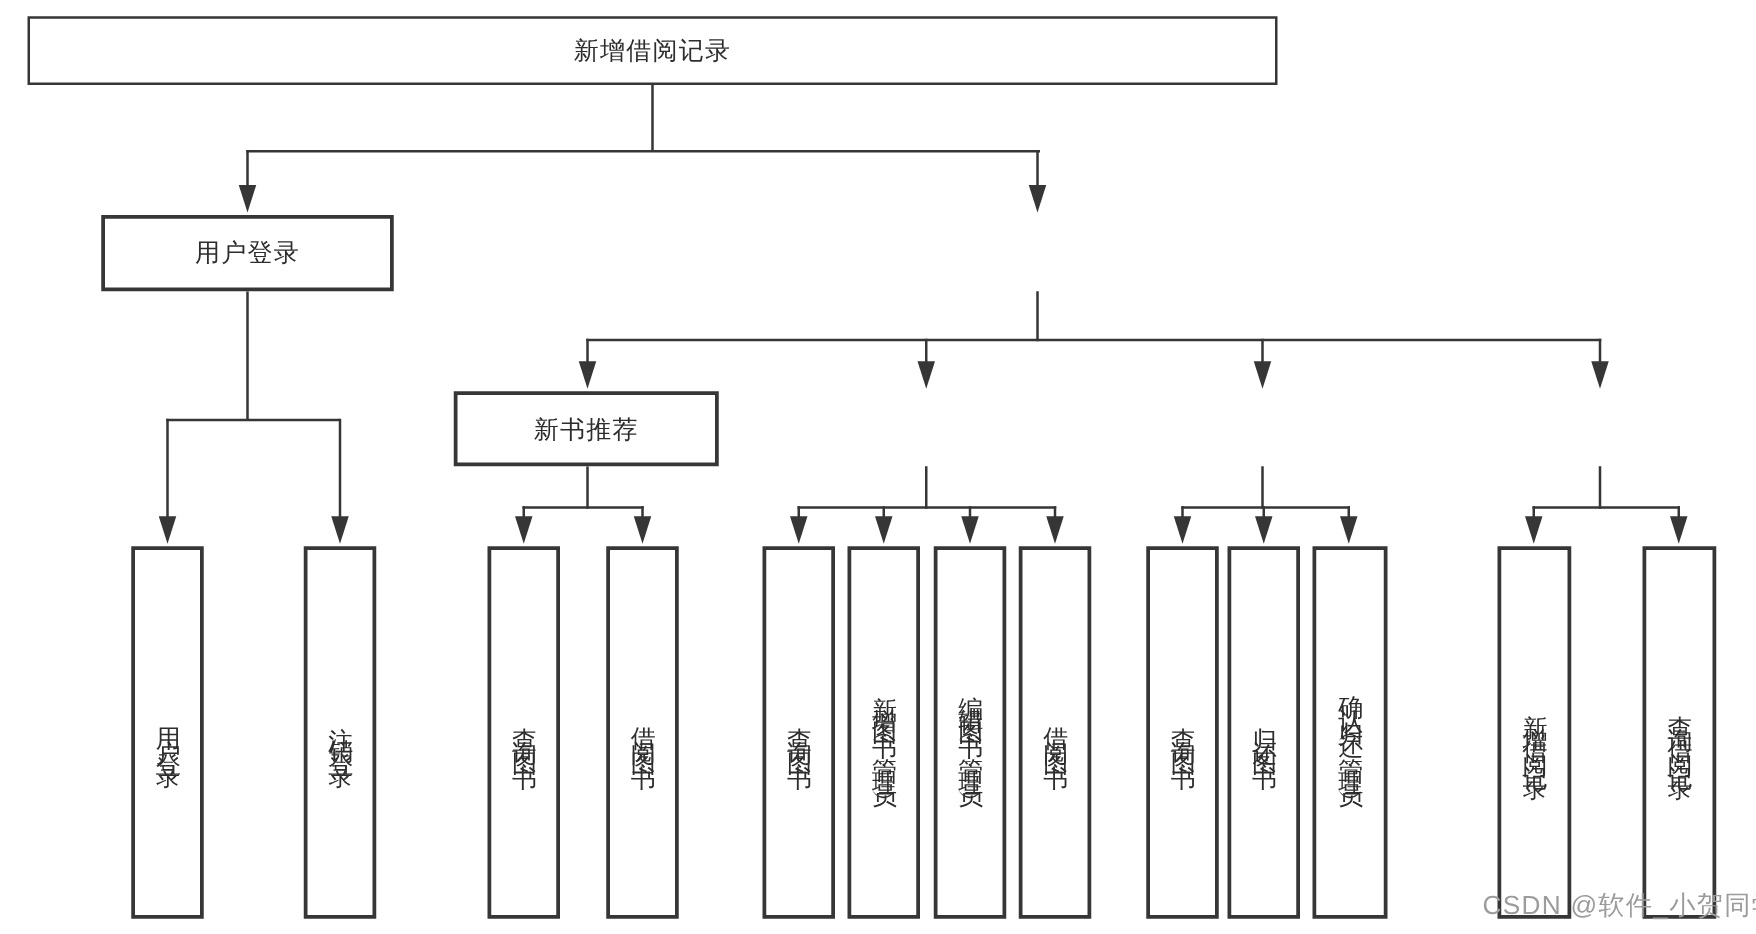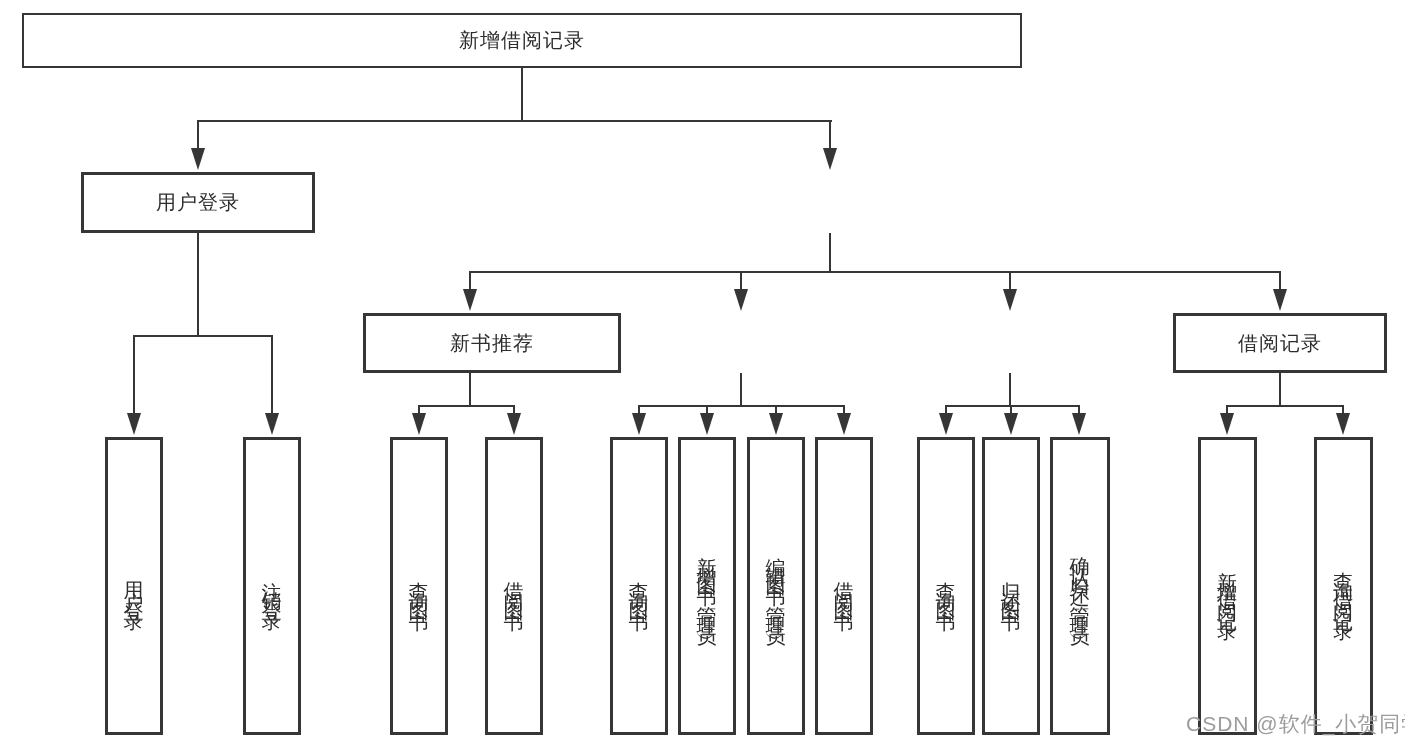--- a/index.html
+++ b/index.html
@@ -56,22 +56,21 @@
   <div class="hline" style="left:469px; top:271px; width:812px;"></div>
   <div class="vline" style="left:469px;  top:271px; height:20px;"></div>
   <div class="ahead" style="left:463px;  top:289px;"></div>
   <div class="vline" style="left:740px;  top:271px; height:20px;"></div>
   <div class="ahead" style="left:734px;  top:289px;"></div>
   <div class="vline" style="left:1009px; top:271px; height:20px;"></div>
   <div class="ahead" style="left:1003px; top:289px;"></div>
   <div class="vline" style="left:1279px; top:271px; height:20px;"></div>
   <div class="ahead" style="left:1273px; top:289px;"></div>
 
-  <div class="box" style="left:363px;  top:313px; width:258px; height:60px;">新书推荐</div>
-  <div class="box" style="left:1173px; top:313px; width:214px; height:60px;">借阅记录</div>
+  <div class="box" style="left:363px;  top:313px; width:212px; height:60px;">新书推荐</div>
 
   <div class="vline" style="left:469px; top:373px; height:34px;"></div>
   <div class="hline" style="left:418px; top:405px; width:97px;"></div>
   <div class="vline" style="left:418px; top:405px; height:10px;"></div>
   <div class="ahead" style="left:412px; top:413px;"></div>
   <div class="vline" style="left:513px; top:405px; height:10px;"></div>
   <div class="ahead" style="left:507px; top:413px;"></div>
 
   <div class="vline" style="left:740px; top:373px; height:34px;"></div>
   <div class="hline" style="left:638px; top:405px; width:207px;"></div>

